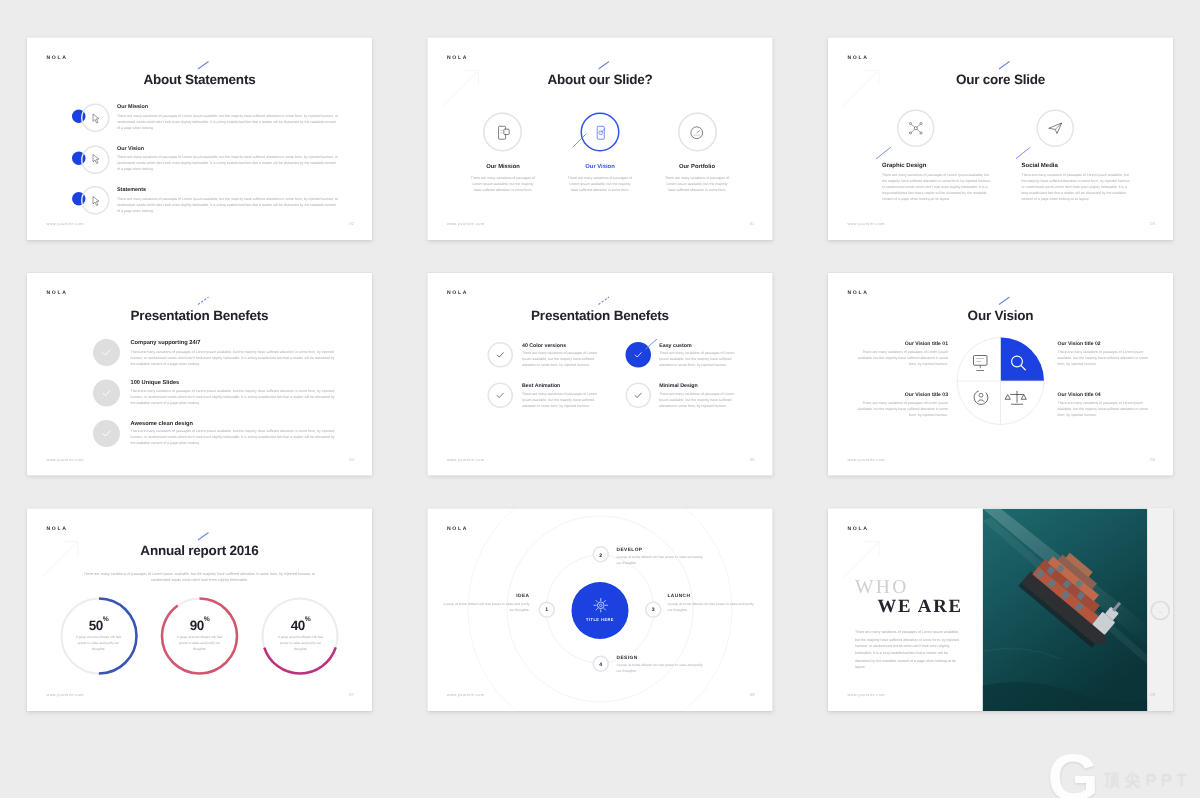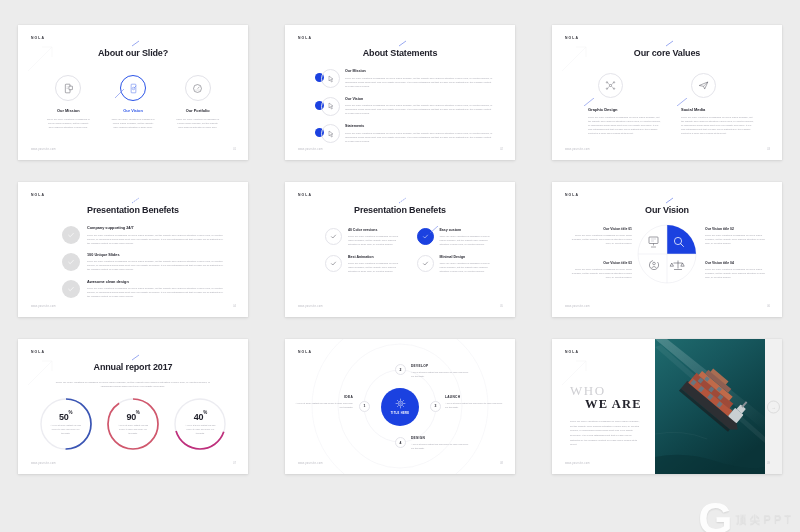--- a/index.html
+++ b/index.html
@@ -209,71 +209,20 @@
     font-size: 11px; color: #e2e2e2; letter-spacing: 3px; margin-top: 1px;
     text-shadow: 0 1px 1px rgba(0,0,0,0.08);
   }
 </style>
 </head>
 <body>
 
 <div class="grid">
 
   <div class="slide">
-    <svg class="deco-arrow" viewBox="0 0 30 30">
-      <path d="M2 28 L26 4 M26 4 L16 4 M26 4 L26 14" stroke="#eeeef1" stroke-width="0.7" fill="none"></path>
-    </svg>
-    <div class="logo">NOLA</div>
-    <svg class="title-mark" viewBox="0 0 10 7">
-      <path d="M1 6 L8 1" stroke="#6b82ea" stroke-width="0.7" fill="none"></path>
-    </svg>
-    <div class="title">About our Slide?</div>
-    <div class="s1-cols">
-      <div class="s1-col">
-        <div class="s1-circ">
-          <svg viewBox="0 0 14 14" width="11" height="11">
-            <rect x="3" y="1.5" width="6" height="11" rx="0.8" stroke="#3a3a46" stroke-width="0.55" fill="none"></rect>
-            <rect x="7.5" y="4" width="4.5" height="4.5" rx="0.5" stroke="#3a3a46" stroke-width="0.55" fill="#fff"></rect>
-            <path d="M4.4 5h2M4.4 7h2" stroke="#9a9aa6" stroke-width="0.45"></path>
-          </svg>
-        </div>
-        <div class="s1-name">Our Mission</div>
-        <div class="ptxt">There are many variations of passages of Lorem Ipsum available, but the majority have suffered alteration in some form.</div>
-      </div>
-      <div class="s1-col">
-        <svg class="s1-slash" viewBox="0 0 9 9">
-          <path d="M0 9 L9 0" stroke="#6b82ea" stroke-width="0.6"></path>
-        </svg>
-        <div class="s1-circ active">
-          <svg viewBox="0 0 14 14" width="11" height="11">
-            <rect x="4" y="1.5" width="6" height="11" rx="0.8" stroke="#2b54e8" stroke-width="0.55" fill="none"></rect>
-            <circle cx="7" cy="7" r="1.6" stroke="#2b54e8" stroke-width="0.5" fill="none"></circle>
-            <path d="M7 7 L10.5 3.5" stroke="#2b54e8" stroke-width="0.5"></path>
-          </svg>
-        </div>
-        <div class="s1-name blue">Our Vision</div>
-        <div class="ptxt">There are many variations of passages of Lorem Ipsum available, but the majority have suffered alteration in some form.</div>
-      </div>
-      <div class="s1-col">
-        <div class="s1-circ">
-          <svg viewBox="0 0 14 14" width="11" height="11">
-            <circle cx="7" cy="7" r="5" stroke="#3a3a46" stroke-width="0.55" fill="none"></circle>
-            <path d="M7 7 L9.5 5" stroke="#3a3a46" stroke-width="0.5"></path>
-            <path d="M4 9 h6" stroke="#9a9aa6" stroke-width="0.4"></path>
-          </svg>
-        </div>
-        <div class="s1-name">Our Portfolio</div>
-        <div class="ptxt">There are many variations of passages of Lorem Ipsum available, but the majority have suffered alteration in some form.</div>
-      </div>
-    </div>
-    <div class="footer-url">www.yoursite.com</div>
-    <div class="page-num">01</div>
-  </div>
-
-  <div class="slide">
     <div class="logo">NOLA</div>
     <svg class="title-mark" viewBox="0 0 10 7">
       <path d="M1 6 L8 1" stroke="#6b82ea" stroke-width="0.7" fill="none"></path>
     </svg>
     <div class="title">About Statements</div>
     <div class="s2-rows">
       <div class="s2-row">
         <div class="s2-icons">
           <div class="s2-dot"></div>
           <div class="s2-ring">
@@ -321,21 +270,72 @@
   </div>
 
   <div class="slide">
     <svg class="deco-arrow" viewBox="0 0 30 30">
       <path d="M2 28 L26 4 M26 4 L16 4 M26 4 L26 14" stroke="#eeeef1" stroke-width="0.7" fill="none"></path>
     </svg>
     <div class="logo">NOLA</div>
     <svg class="title-mark" viewBox="0 0 10 7">
       <path d="M1 6 L8 1" stroke="#6b82ea" stroke-width="0.7" fill="none"></path>
     </svg>
-    <div class="title">Our core Values</div>
+    <div class="title">About our Slide?</div>
+    <div class="s1-cols">
+      <div class="s1-col">
+        <div class="s1-circ">
+          <svg viewBox="0 0 14 14" width="11" height="11">
+            <rect x="3" y="1.5" width="6" height="11" rx="0.8" stroke="#3a3a46" stroke-width="0.55" fill="none"></rect>
+            <rect x="7.5" y="4" width="4.5" height="4.5" rx="0.5" stroke="#3a3a46" stroke-width="0.55" fill="#fff"></rect>
+            <path d="M4.4 5h2M4.4 7h2" stroke="#9a9aa6" stroke-width="0.45"></path>
+          </svg>
+        </div>
+        <div class="s1-name">Our Mission</div>
+        <div class="ptxt">There are many variations of passages of Lorem Ipsum available, but the majority have suffered alteration in some form.</div>
+      </div>
+      <div class="s1-col">
+        <svg class="s1-slash" viewBox="0 0 9 9">
+          <path d="M0 9 L9 0" stroke="#6b82ea" stroke-width="0.6"></path>
+        </svg>
+        <div class="s1-circ active">
+          <svg viewBox="0 0 14 14" width="11" height="11">
+            <rect x="4" y="1.5" width="6" height="11" rx="0.8" stroke="#2b54e8" stroke-width="0.55" fill="none"></rect>
+            <circle cx="7" cy="7" r="1.6" stroke="#2b54e8" stroke-width="0.5" fill="none"></circle>
+            <path d="M7 7 L10.5 3.5" stroke="#2b54e8" stroke-width="0.5"></path>
+          </svg>
+        </div>
+        <div class="s1-name blue">Our Vision</div>
+        <div class="ptxt">There are many variations of passages of Lorem Ipsum available, but the majority have suffered alteration in some form.</div>
+      </div>
+      <div class="s1-col">
+        <div class="s1-circ">
+          <svg viewBox="0 0 14 14" width="11" height="11">
+            <circle cx="7" cy="7" r="5" stroke="#3a3a46" stroke-width="0.55" fill="none"></circle>
+            <path d="M7 7 L9.5 5" stroke="#3a3a46" stroke-width="0.5"></path>
+            <path d="M4 9 h6" stroke="#9a9aa6" stroke-width="0.4"></path>
+          </svg>
+        </div>
+        <div class="s1-name">Our Portfolio</div>
+        <div class="ptxt">There are many variations of passages of Lorem Ipsum available, but the majority have suffered alteration in some form.</div>
+      </div>
+    </div>
+    <div class="footer-url">www.yoursite.com</div>
+    <div class="page-num">01</div>
+  </div>
+
+  <div class="slide">
+    <svg class="deco-arrow" viewBox="0 0 30 30">
+      <path d="M2 28 L26 4 M26 4 L16 4 M26 4 L26 14" stroke="#eeeef1" stroke-width="0.7" fill="none"></path>
+    </svg>
+    <div class="logo">NOLA</div>
+    <svg class="title-mark" viewBox="0 0 10 7">
+      <path d="M1 6 L8 1" stroke="#6b82ea" stroke-width="0.7" fill="none"></path>
+    </svg>
+    <div class="title">Our core Slide</div>
     <div class="s3-cols">
       <div class="s3-col">
         <div class="s3-circ">
           <svg viewBox="0 0 14 14" width="11" height="11">
             <circle cx="7" cy="7" r="1.3" stroke="#3a3a46" stroke-width="0.5" fill="none"></circle>
             <circle cx="2.5" cy="3" r="0.9" stroke="#3a3a46" stroke-width="0.45" fill="none"></circle>
             <circle cx="11.5" cy="3" r="0.9" stroke="#3a3a46" stroke-width="0.45" fill="none"></circle>
             <circle cx="2.5" cy="11" r="0.9" stroke="#3a3a46" stroke-width="0.45" fill="none"></circle>
             <circle cx="11.5" cy="11" r="0.9" stroke="#3a3a46" stroke-width="0.45" fill="none"></circle>
             <path d="M6 6 L3.2 3.7 M8 6 L10.8 3.7 M6 8 L3.2 10.3 M8 8 L10.8 10.3" stroke="#3a3a46" stroke-width="0.4"></path>
@@ -522,21 +522,21 @@
   </div>
 
   <div class="slide">
     <svg class="deco-arrow" viewBox="0 0 30 30">
       <path d="M2 28 L26 4 M26 4 L16 4 M26 4 L26 14" stroke="#eeeef1" stroke-width="0.7" fill="none"></path>
     </svg>
     <div class="logo">NOLA</div>
     <svg class="title-mark" viewBox="0 0 10 7">
       <path d="M1 6 L8 1" stroke="#6b82ea" stroke-width="0.7" fill="none"></path>
     </svg>
-    <div class="title">Annual report 2017</div>
+    <div class="title">Annual report 2016</div>
     <div class="s7-sub">There are many variations of passages of Lorem Ipsum available, but the majority have suffered alteration in some form, by injected humour, or randomised words which don't look even slightly believable.</div>
     <div class="s7-donuts">
       <div class="s7-d">
         <svg viewBox="0 0 54 54" style="position:absolute;inset:0">
           <circle cx="27" cy="27" r="25" fill="none" stroke="#ececf1" stroke-width="1.4"></circle>
           <circle cx="27" cy="27" r="25" fill="none" stroke="#3a55b4" stroke-width="1.7" stroke-dasharray="78.5 157.1" stroke-dashoffset="0" transform="rotate(-90 27 27)" stroke-linecap="butt"></circle>
         </svg>
         <div class="s7-center">
           <div class="s7-pct">50<sup>%</sup></div>
           <div class="s7-note">A peep at some distant orb has power to raise and purify our thoughts.</div>

